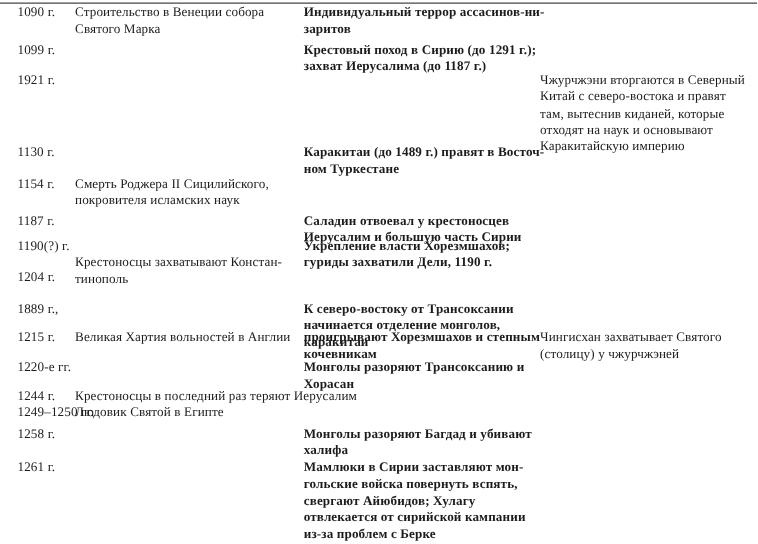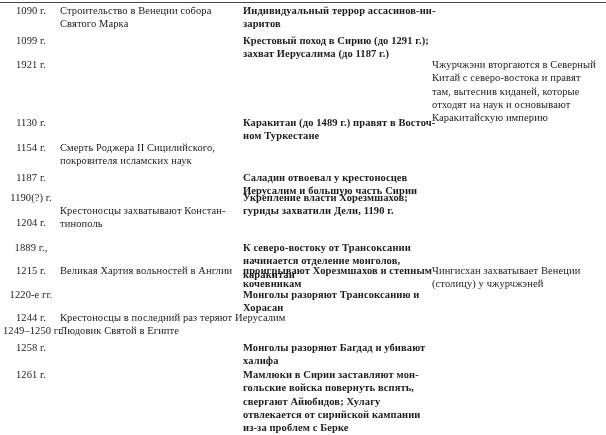--- a/index.html
+++ b/index.html
@@ -11,21 +11,21 @@
     font-size:10.5px;
     line-height:13.3px;
     color:#1c1c1c;
     overflow:hidden;
   }
   .toprule{
     position:absolute;left:0;top:2px;width:606px;height:1px;
     background:#474747;
   }
   .cell{position:absolute;letter-spacing:0.1px;}
-  .c1{left:3px;width:56px;white-space:nowrap;text-align:center;}
+  .c1{left:14px;width:56px;white-space:nowrap;}
   .c2{left:60px;width:186px;}
   .c3{left:243px;width:193px;font-weight:bold;}
   .c4{left:432px;width:170px;}
   .nowrap{white-space:nowrap;width:auto;}
 </style>
 </head>
 <body>
 
 <div class="page">
   <div class="toprule"></div>
@@ -73,21 +73,21 @@
 
   <div>
     <div class="cell c1" style="top:241px">1889 г.,</div>
     <div class="cell c3" style="top:241px">К северо-востоку от Трансоксании начи­нается отделение монголов, каракитаи</div>
   </div>
 
   <div>
     <div class="cell c1" style="top:264px">1215 г.</div>
     <div class="cell c2" style="top:264px">Великая Хартия вольностей в Англии</div>
     <div class="cell c3" style="top:264px">проигрывают Хорезмшахов и степным кочевникам</div>
-    <div class="cell c4" style="top:264px">Чингисхан захватывает Венеции (столицу) у чжурчжэней</div>
+    <div class="cell c4" style="top:264px">Чингисхан захватывает Святого (столицу) у чжурчжэней</div>
   </div>
 
   <div>
     <div class="cell c1" style="top:288px">1220-е гг.</div>
     <div class="cell c3" style="top:288px">Монголы разоряют Трансоксанию и Хорасан</div>
   </div>
 
   <div>
     <div class="cell c1" style="top:311px">1244 г.</div>
     <div class="cell c2 nowrap" style="top:311px">Крестоносцы в последний раз теряют Иерусалим</div>

